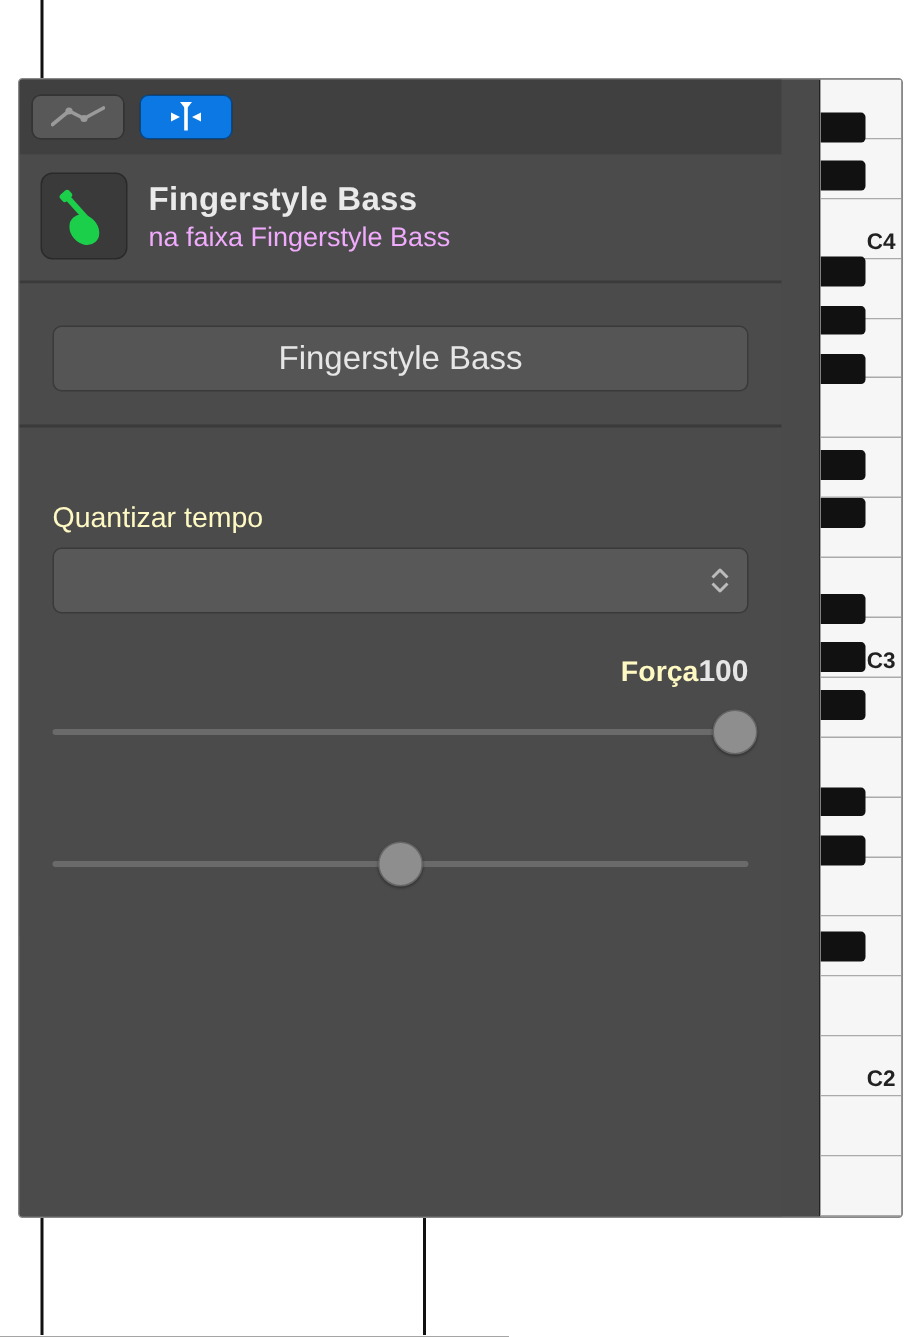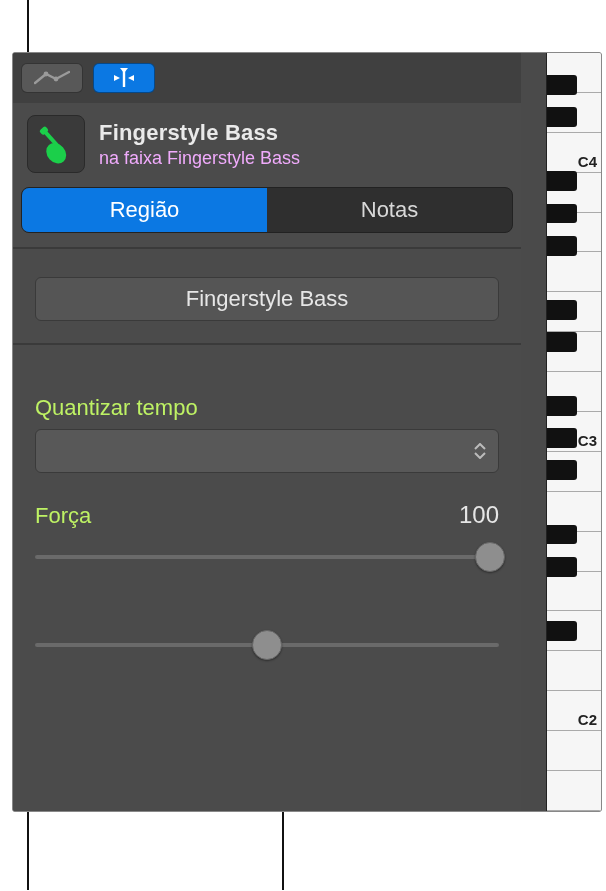--- a/index.html
+++ b/index.html
@@ -122,22 +122,22 @@
     justify-content: center;
     color: #e6e6e6;
     font-size: 22px;
   }
   .controls-area {
     border-top: 2px solid #3a3a3a;
     background: #4b4b4b;
     padding: 50px 22px 22px 22px;
   }
   .ctrl-label {
-    color: #bef264;
-    font-size: 22px;
+    color: #fef9c3;
+    font-size: 19px;
     margin-bottom: 8px;
   }
   .select-box {
     position: relative;
     background: #585858;
     border: 1px solid #3a3a3a;
     border-radius: 6px;
     height: 44px;
     display: flex;
     align-items: center;
@@ -150,28 +150,29 @@
     position: absolute;
     right: 12px;
     top: 50%;
     transform: translateY(-50%);
     display: flex;
     flex-direction: column;
     gap: 2px;
   }
   .row-flex {
     display: flex;
-    justify-content: space-between;
+    justify-content: flex-end;
     align-items: baseline;
     margin-bottom: 12px;
+    font-weight: bold;
   }
   .row-flex .ctrl-label { margin: 0; }
   .value-readout {
     color: #e6e6e6;
-    font-size: 24px;
+    font-size: 20px;
   }
   .slider-wrap {
     position: relative;
     height: 32px;
     margin-bottom: 56px;
   }
   .slider-track {
     position: absolute;
     left: 0; right: 0;
     top: 50%;
@@ -272,26 +273,20 @@
             <rect x="19" y="2" width="8" height="6" rx="2" fill="#1bcf4a"></rect>
           </g>
         </svg>
       </div>
       <div class="title-block">
         <div class="title">Fingerstyle Bass</div>
         <div class="subtitle">na faixa Fingerstyle Bass</div>
       </div>
     </div>
 
-    <div class="seg-row">
-      <div class="segmented">
-        <div class="segment active">Região</div>
-        <div class="segment">Notas</div>
-      </div>
-    </div>
 
     <div class="section-divider"></div>
 
     <div class="name-row">
       <div class="name-field">Fingerstyle Bass</div>
     </div>
 
     <div class="controls-area">
 
       <div class="ctrl-label">Quantizar tempo</div>

